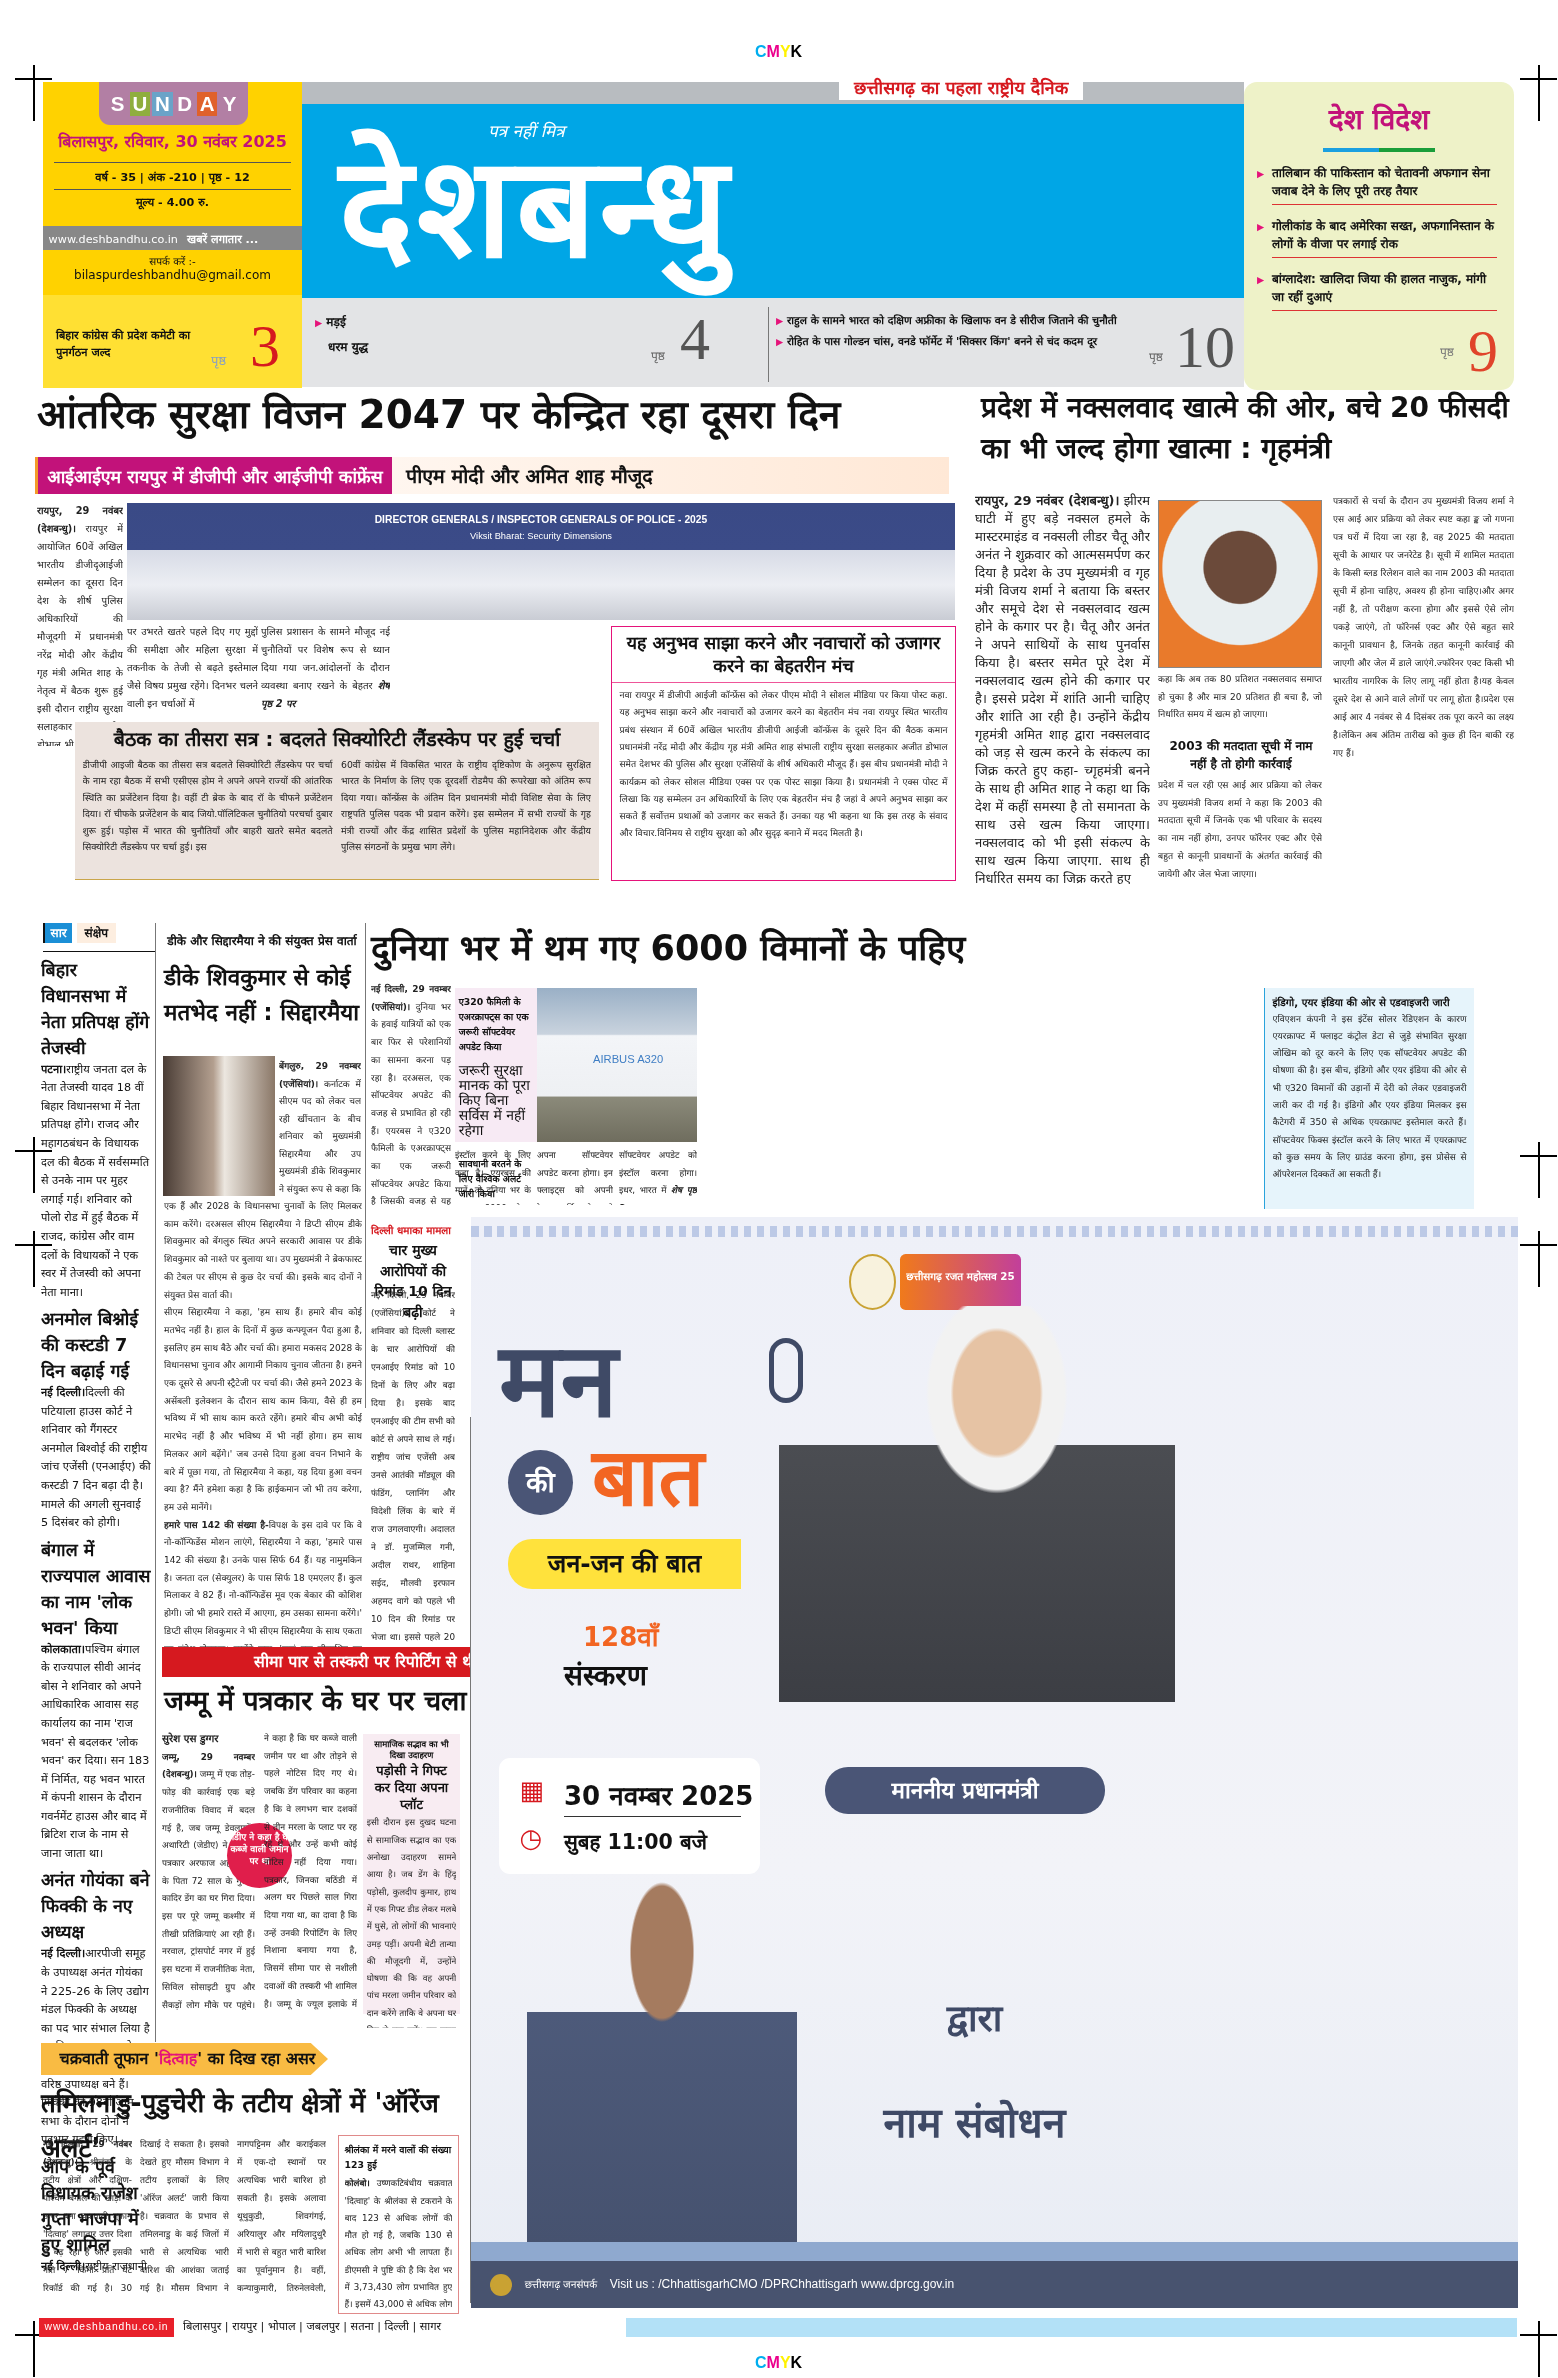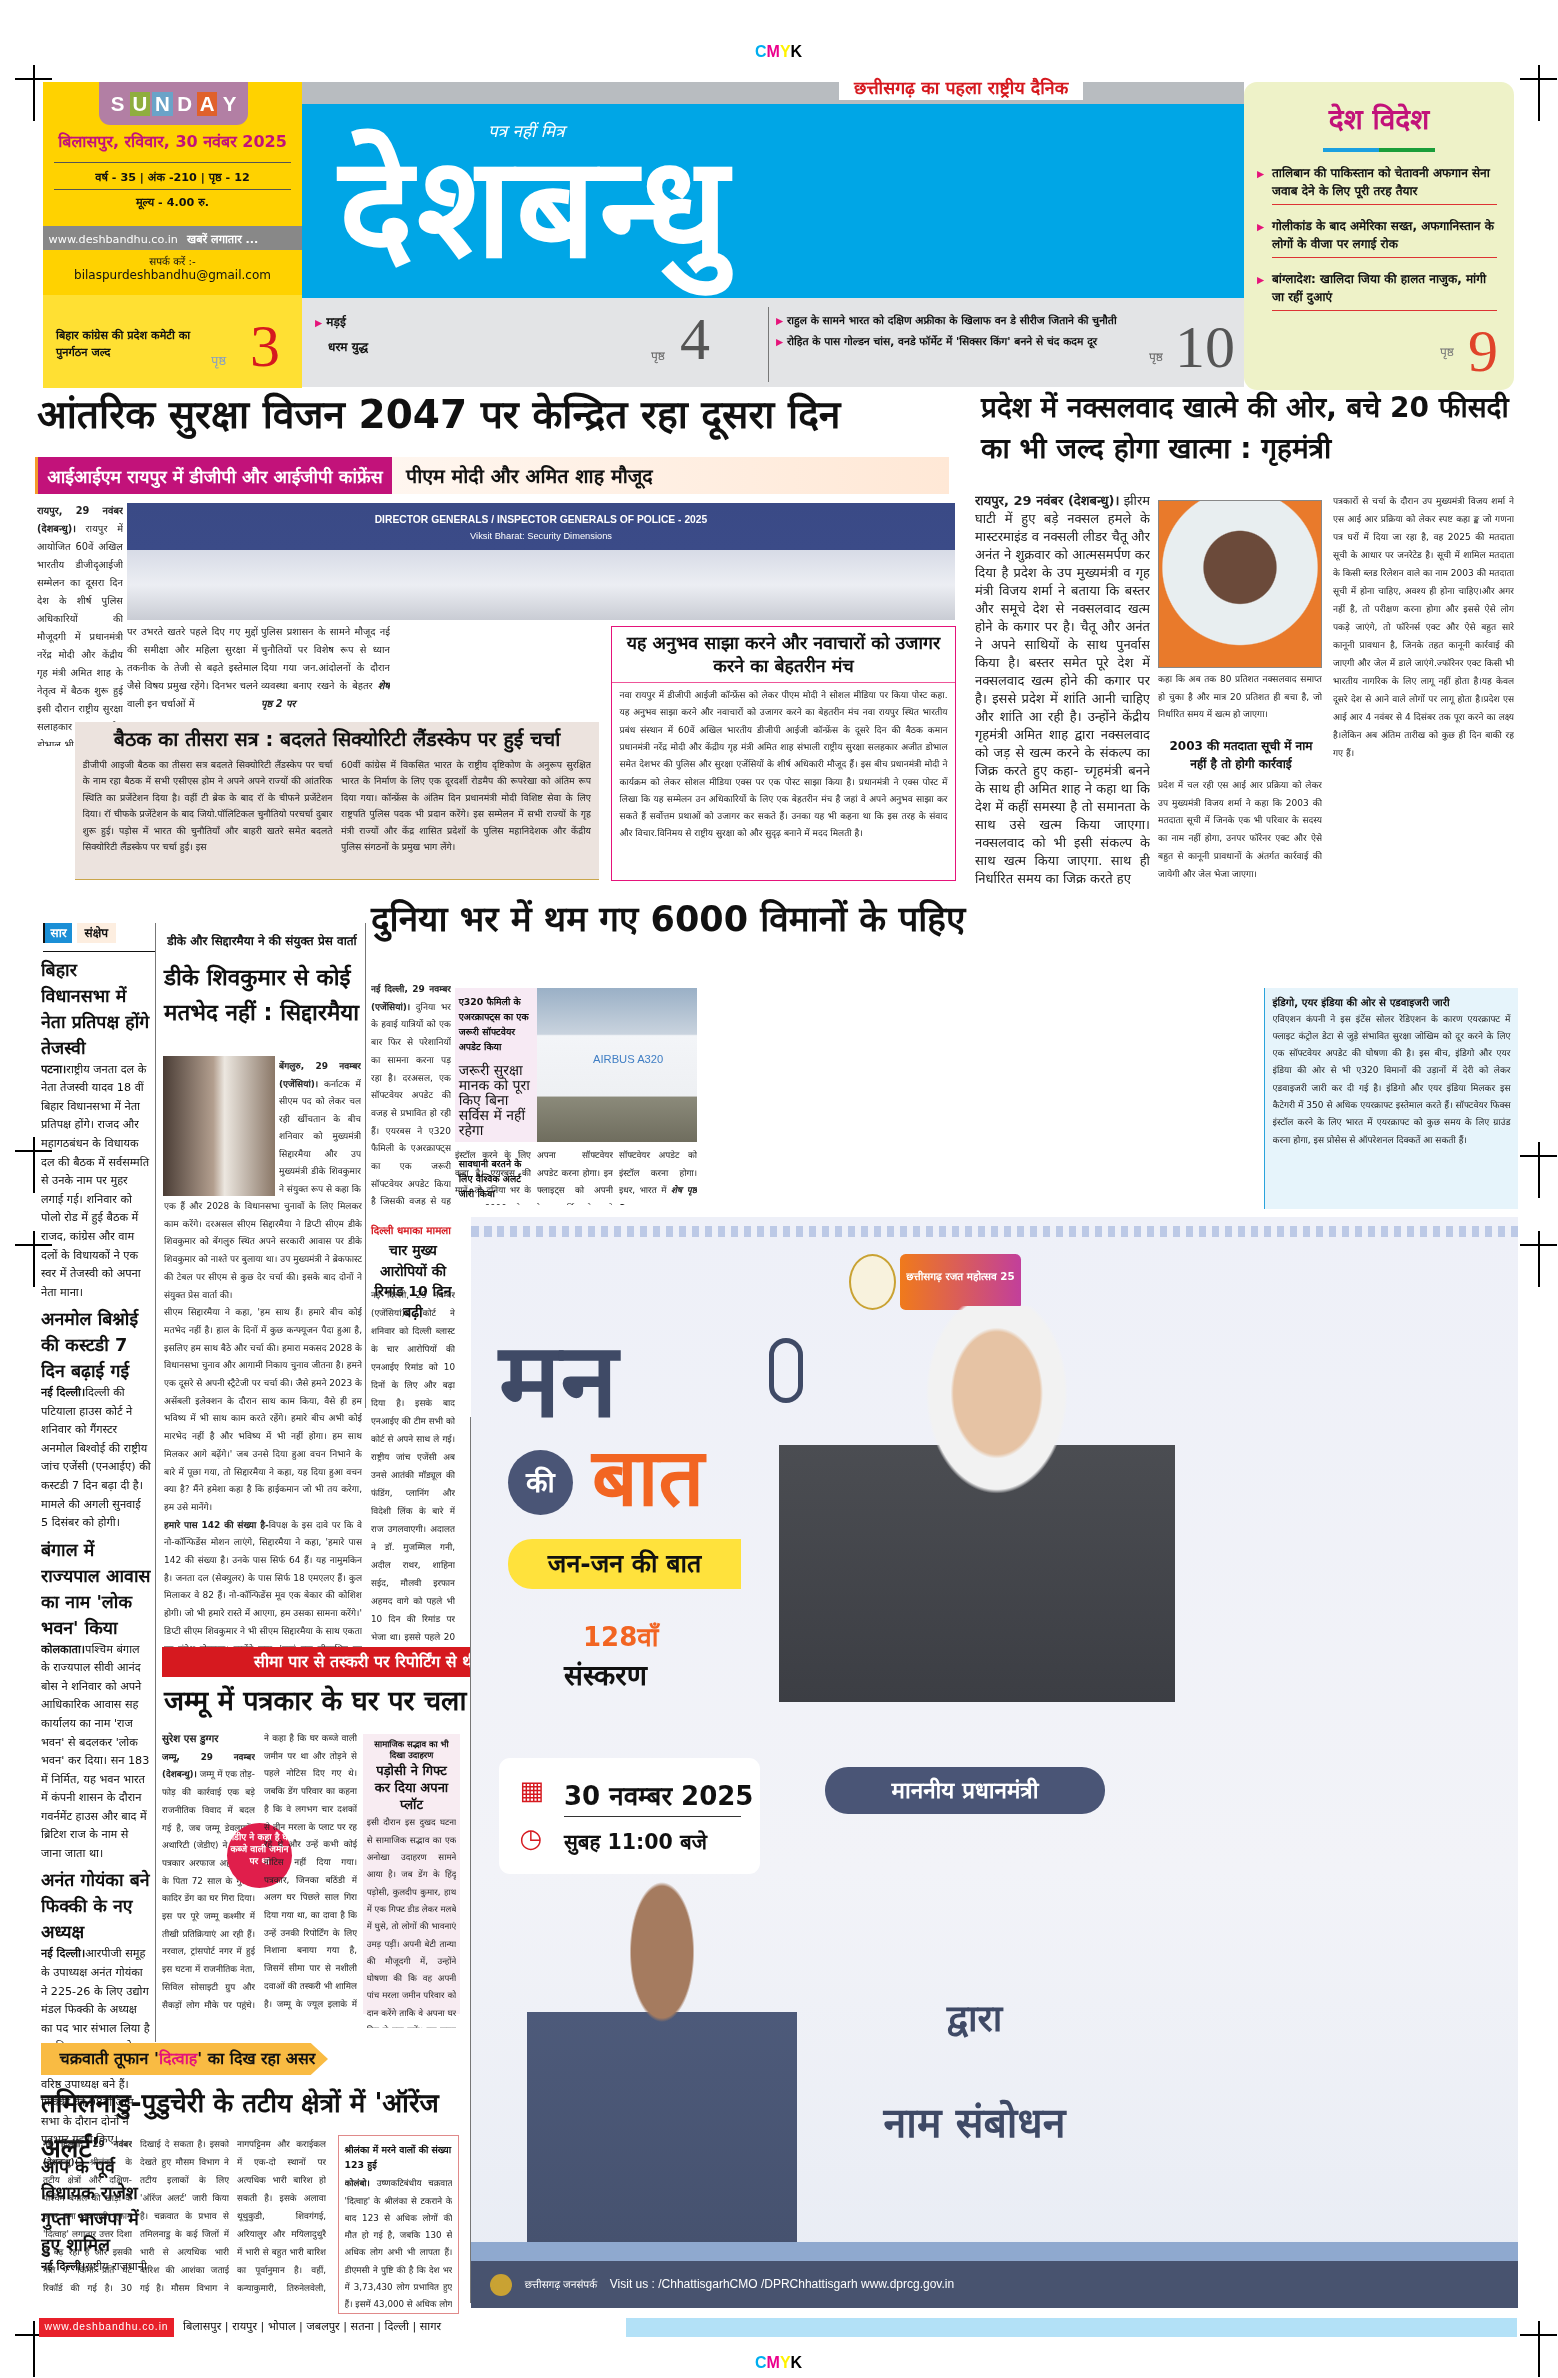--- a/index.html
+++ b/index.html
@@ -192,38 +192,38 @@
 <div class="abs body" style="left:279px;top:1058px;width:82px;height:140px;overflow:hidden;font-size:9px;line-height:17.5px;">
   <span class="dl">बेंगलुरु, 29 नवम्बर (एजेंसियां)।</span> <span>कर्नाटक में सीएम पद को लेकर चल रही खींचतान के बीच शनिवार को मुख्यमंत्री सिद्दारमैया और उप मुख्यमंत्री डीके शिवकुमार ने संयुक्त रूप से कहा कि हमारे बीच कोई मतभेद नहीं है।हम</span>
 </div>
 <div class="abs body" style="left:164px;top:1198px;width:198px;height:457px;overflow:hidden;font-size:9px;line-height:17.7px;">
   <span>एक हैं और 2028 के विधानसभा चुनावों के लिए मिलकर काम करेंगे। दरअसल सीएम सिद्दारमैया ने डिप्टी सीएम डीके शिवकुमार को बेंगलुरु स्थित अपने सरकारी आवास पर डीके शिवकुमार को नाश्ते पर बुलाया था। उप मुख्यमंत्री ने ब्रेकफास्ट की टेबल पर सीएम से कुछ देर चर्चा की। इसके बाद दोनों ने संयुक्त प्रेस वार्ता की।</span><br>
   <span>सीएम सिद्दारमैया ने कहा, 'हम साथ हैं। हमारे बीच कोई मतभेद नहीं है। हाल के दिनों में कुछ कन्फ्यूजन पैदा हुआ है, इसलिए हम साथ बैठे और चर्चा की। हमारा मकसद 2028 के विधानसभा चुनाव और आगामी निकाय चुनाव जीतना है। हमने एक दूसरे से अपनी स्ट्रैटेजी पर चर्चा की। जैसे हमने 2023 के असेंबली इलेक्शन के दौरान साथ काम किया, वैसे ही हम भविष्य में भी साथ काम करते रहेंगे। हमारे बीच अभी कोई मारभेद नहीं है और भविष्य में भी नहीं होगा। हम साथ मिलकर आगे बढ़ेंगे।' जब उनसे दिया हुआ वचन निभाने के बारे में पूछा गया, तो सिद्दारमैया ने कहा, यह दिया हुआ वचन क्या है? मैंने हमेशा कहा है कि हाईकमान जो भी तय करेगा, हम उसे मानेंगे।</span><br>
   <b>हमारे पास 142 की संख्या है-</b><span>विपक्ष के इस दावे पर कि वे नो-कॉन्फिडेंस मोशन लाएंगे, सिद्दारमैया ने कहा, 'हमारे पास 142 की संख्या है। उनके पास सिर्फ 64 हैं। यह नामुमकिन है। जनता दल (सेक्युलर) के पास सिर्फ 18 एमएलए हैं। कुल मिलाकर वे 82 हैं। नो-कॉन्फिडेंस मूव एक बेकार की कोशिश होगी। जो भी हमारे रास्ते में आएगा, हम उसका सामना करेंगे।' डिप्टी सीएम शिवकुमार ने भी सीएम सिद्दारमैया के साथ एकता का संदेश दोहराया। उन्होंने कहा, 'जहां तक लीडरशिप का सवाल है, हम पार्टी हाईकमान की बात मानेंगे। पार्टी हमसे जो भी कहेगी, हम उसे लागू करेंगे। हम पार्टी के वफादार सिपाही हैं।'</span>
 </div>
 <div class="vline" style="left:365px;top:923px;height:485px;"></div>
 
-<div class="abs h1" style="left:371px;top:894px;width:1147px;font-size:35px;line-height:50px;">दुनिया भर में थम गए 6000 विमानों के पहिए</div>
+<div class="abs h1" style="left:371px;top:923px;width:1147px;font-size:35px;line-height:50px;">दुनिया भर में थम गए 6000 विमानों के पहिए</div>
 <div class="abs body" style="left:371px;top:981px;width:80px;height:224px;overflow:hidden;font-size:9px;line-height:17.7px;">
   <span class="dl">नई दिल्ली, 29 नवम्बर (एजेंसियां)।</span> <span>दुनिया भर के हवाई यात्रियों को एक बार फिर से परेशानियों का सामना करना पड़ रहा है। दरअसल, एक सॉफ्टवेयर अपडेट की वजह से प्रभावित हो रही हैं। एयरबस ने ए320 फैमिली के एअरक्राफ्ट्स का एक जरूरी सॉफ्टवेयर अपडेट किया है जिसकी वजह से यह परेशानी आ रही है। कंपनी ने इन एअरक्राफ्ट्स में जल्द से जल्द सॉफ्टवेयर अपडेट</span>
 </div>
 <div class="abs" style="left:455px;top:988px;width:82px;height:154px;background:#f7eaf4;padding:5.6px 3.7px;">
   <div style="font-size:9.3px;font-weight:bold;line-height:15px;margin-bottom:9.3px;">ए320 फैमिली के एअरक्राफ्ट्स का एक जरूरी सॉफ्टवेयर अपडेट किया</div>
   <div style="font-size:14px;font-weight:normal;line-height:15px;margin-bottom:18px;">जरूरी सुरक्षा मानक को पूरा किए बिना सर्विस में नहीं रहेगा</div>
   <div style="font-size:9.3px;font-weight:bold;line-height:15px;">सावधानी बरतने के लिए वैश्विक अलर्ट जारी किया</div>
 </div>
 <div class="abs photo" style="left:537px;top:988px;width:160px;height:154px;background:linear-gradient(180deg,#9ab0c6 0,#c9d3de 30%,#f3f5f8 31%,#eef0f3 70%,#8b8a7a 71%,#6f6d5e 100%);">
   <div style="position:absolute;left:56px;top:65px;color:#3f7ec4;font-family:'Liberation Sans',sans-serif;font-size:11.2px;">AIRBUS A320</div>
 </div>
 <div class="abs body" style="left:455px;top:1147px;width:76px;height:58px;overflow:hidden;font-size:8.8px;line-height:17.7px;">इंस्टॉल करने के लिए कहा है। एयरबस की मानें, तो दुनिया भर के लगभग 6000 जेट्स को</div>
 <div class="abs body" style="left:537px;top:1147px;width:76px;height:58px;overflow:hidden;font-size:8.8px;line-height:17.7px;">अपना सॉफ्टवेयर अपडेट करना होगा। इन फ्लाइट्स को अपनी रेगुलर सर्विस से पहले इस</div>
 <div class="abs body" style="left:619px;top:1147px;width:78px;height:58px;overflow:hidden;font-size:8.8px;line-height:17.7px;">
   <span>सॉफ्टवेयर अपडेट को इंस्टॉल करना होगा। इधर, भारत में</span> <span class="more">शेष पृष्ठ 2 पर</span>
 </div>
-<div class="abs" style="left:1264px;top:988px;width:254px;height:221px;background:#e6f4fb;border-left:1.9px solid #29a3dc;padding:5.6px 7.5px;">
+<div class="abs" style="left:1264px;top:988px;width:210px;height:221px;background:#e6f4fb;border-left:1.9px solid #29a3dc;padding:5.6px 7.5px;">
   <div style="font-weight:bold;font-size:10.3px;line-height:17px;">इंडिगो, एयर इंडिया की ओर से एडवाइजरी जारी</div>
   <div class="body" style="font-size:9px;line-height:17.3px;height:186px;overflow:hidden;">एविएशन कंपनी ने इस इंटेंस सोलर रेडिएशन के कारण एयरक्राफ्ट में फ्लाइट कंट्रोल डेटा से जुड़े संभावित सुरक्षा जोखिम को दूर करने के लिए एक सॉफ्टवेयर अपडेट की घोषणा की है। इस बीच, इंडिगो और एयर इंडिया की ओर से भी ए320 विमानों की उड़ानों में देरी को लेकर एडवाइजरी जारी कर दी गई है। इंडिगो और एयर इंडिया मिलकर इस कैटेगरी में 350 से अधिक एयरक्राफ्ट इस्तेमाल करते हैं। सॉफ्टवेयर फिक्स इंस्टॉल करने के लिए भारत में एयरक्राफ्ट को कुछ समय के लिए ग्राउंड करना होगा, इस प्रोसेस से ऑपरेशनल दिक्कतें आ सकती हैं।</div>
 </div>
 
 <div class="abs" style="left:371px;top:1223px;width:80px;text-align:center;color:#d6191f;font-weight:bold;font-size:10.3px;">दिल्ली धमाका मामला</div>
 <div class="abs h1" style="left:371px;top:1240px;width:84px;font-size:14px;line-height:20.5px;text-align:center;">चार मुख्य आरोपियों की रिमांड 10 दिन बढ़ी</div>
 <div class="abs body" style="left:371px;top:1286px;width:84px;height:359px;overflow:hidden;font-size:8.8px;line-height:18px;">
   <span>नई दिल्ली, 29 नवम्बर (एजेंसियां)।</span> <span>कोर्ट ने शनिवार को दिल्ली ब्लास्ट के चार आरोपियों की एनआईए रिमांड को 10 दिनों के लिए और बढ़ा दिया है। इसके बाद एनआईए की टीम सभी को कोर्ट से अपने साथ ले गई। राष्ट्रीय जांच एजेंसी अब उनसे आतंकी मॉड्यूल की फंडिंग, प्लानिंग और विदेशी लिंक के बारे में राज उगलवाएगी। अदालत ने डॉ. मुजम्मिल गनी, अदील राथर, शाहिना सईद, मौलवी इरफान अहमद वागे को पहले भी 10 दिन की रिमांड पर भेजा था। इससे पहले 20 नवंबर को राष्ट्रीय जांच एजेंसी को बड़ी सफलता मिली थी। एजेंसी ने चार और आरोपियों- डॉ. मुजम्मिल, डॉ. शाहीन सईद, मुफ्ती इरफान अहमद और आदिल अहमद को गिरफ्तार किया था।</span>
 </div>
 

